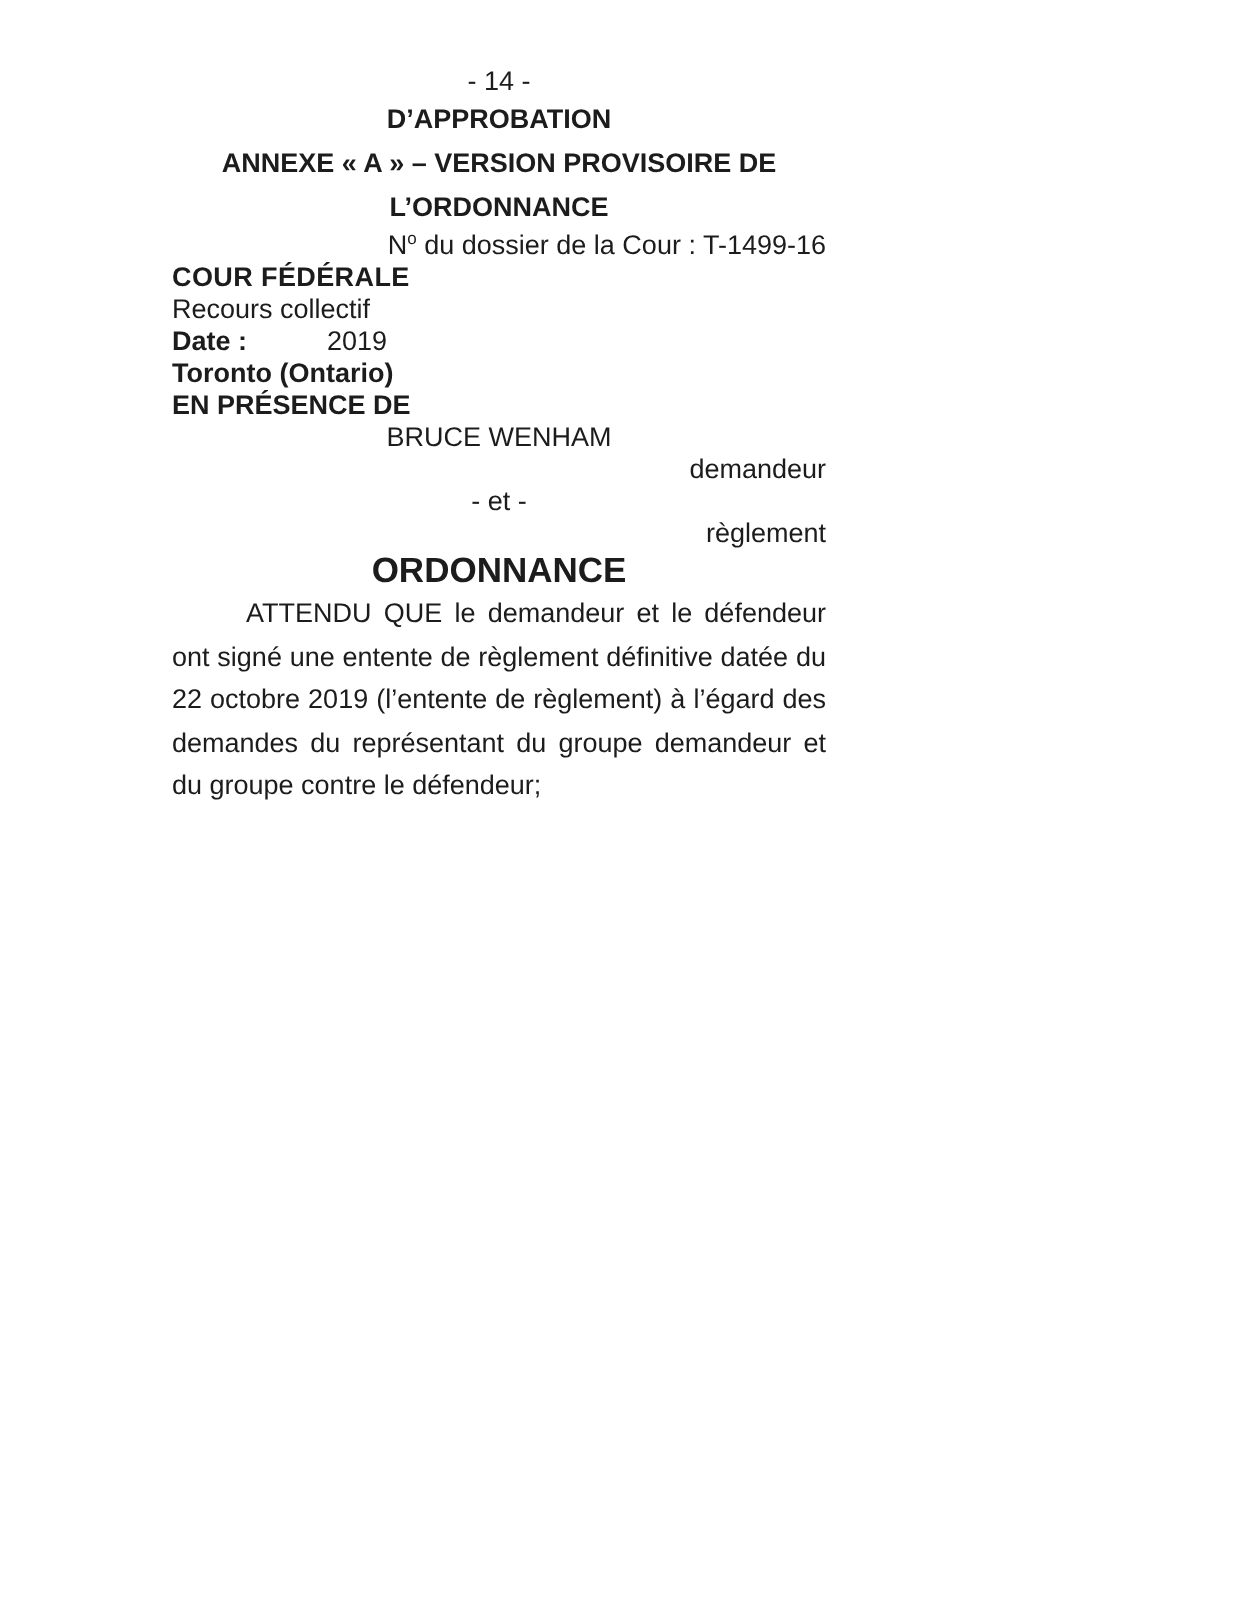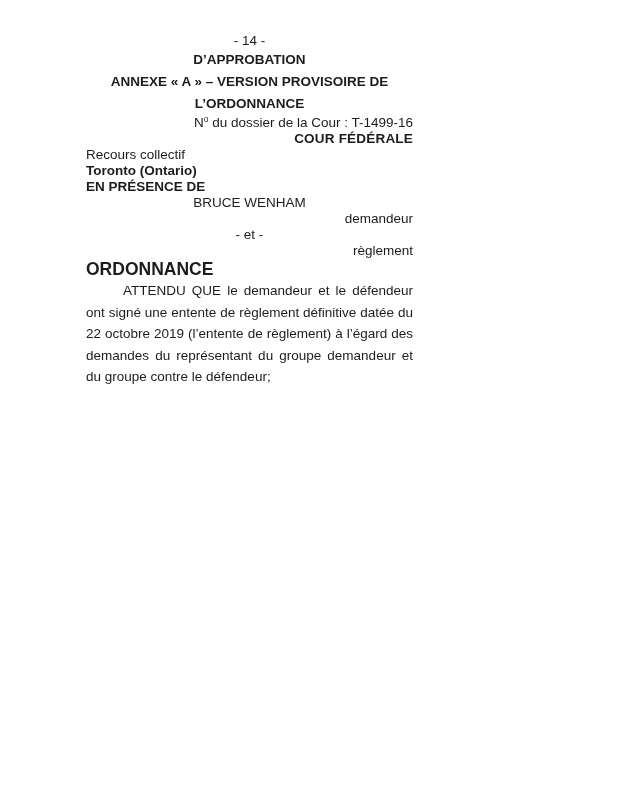--- a/index.html
+++ b/index.html
@@ -20,33 +20,33 @@
     line-height: 16px;
     overflow: hidden;
   }
   .page div, .page p { margin: 0; }
 
   .pagenum        { text-align: center; }
   .annex-title    { font-weight: bold; text-align: center; line-height: 22px; margin-top: 31px; }
   .annex-line     { display: block; }
   .file-no        { text-align: right; margin-top: 18px; }
   .file-no sup    { font-size: 8.5px; vertical-align: 5px; line-height: 0; }
-  .court-name     { font-weight: bold; text-align: right; margin-top: 22px; letter-spacing: 0.2px; }
+  .court-name     { font-weight: bold; text-align: left; margin-top: 22px; letter-spacing: 0.2px; }
   .proceeding     { text-align: left; margin-top: 17px; }
   .date-line      { margin-top: 11px; }
   .date-label     { font-weight: bold; }
   .date-value     { margin-left: 40px; }
   .location       { font-weight: bold; margin-top: 26px; }
   .presence       { font-weight: bold; margin-top: 14px; }
   .plaintiff-name { text-align: center; margin-top: 40px; }
   .plaintiff-role { text-align: right; margin-top: 15px; }
   .separator      { text-align: center; margin-top: 39px; }
   .defendant-name { text-align: center; margin-top: 25px; }
   .defendant-role { text-align: right; margin-top: 12px; }
-  .order-title    { font-weight: bold; font-size: 17.5px; line-height: 21px; text-align: left; margin-top: 14px; }
+  .order-title    { font-weight: bold; font-size: 17.5px; line-height: 21px; text-align: center; margin-top: 14px; }
   .recital        { margin-top: 37px; text-align: justify; text-indent: 37px; line-height: 21.5px; }
   .recital .lead  { font-weight: normal; margin-top: 17px; }
 </style>
 </head>
 <body>
 
 <div class="page">
 
   <div class="pagenum">- 14 -</div>
 
@@ -54,20 +54,23 @@
     <span class="annex-line">D’APPROBATION</span>
     <span class="annex-line">ANNEXE « A » – VERSION PROVISOIRE DE L’ORDONNANCE</span>
   </div>
 
   <div class="file-no"><span>N</span><sup>o</sup><span> du dossier de la Cour : T-1499-16</span></div>
 
   <div class="court-name">COUR FÉDÉRALE</div>
 
   <div class="proceeding">Recours collectif</div>
 
+  <div class="date-line">
+    <span class="date-label">Date :</span><span class="date-value">2019</span>
+  </div>
 
   <div class="location">Toronto (Ontario)</div>
 
   <div class="presence">EN PRÉSENCE DE</div>
 
   <div class="plaintiff-name">BRUCE WENHAM</div>
 
   <div class="plaintiff-role">demandeur</div>
 
   <div class="separator">- et -</div>

